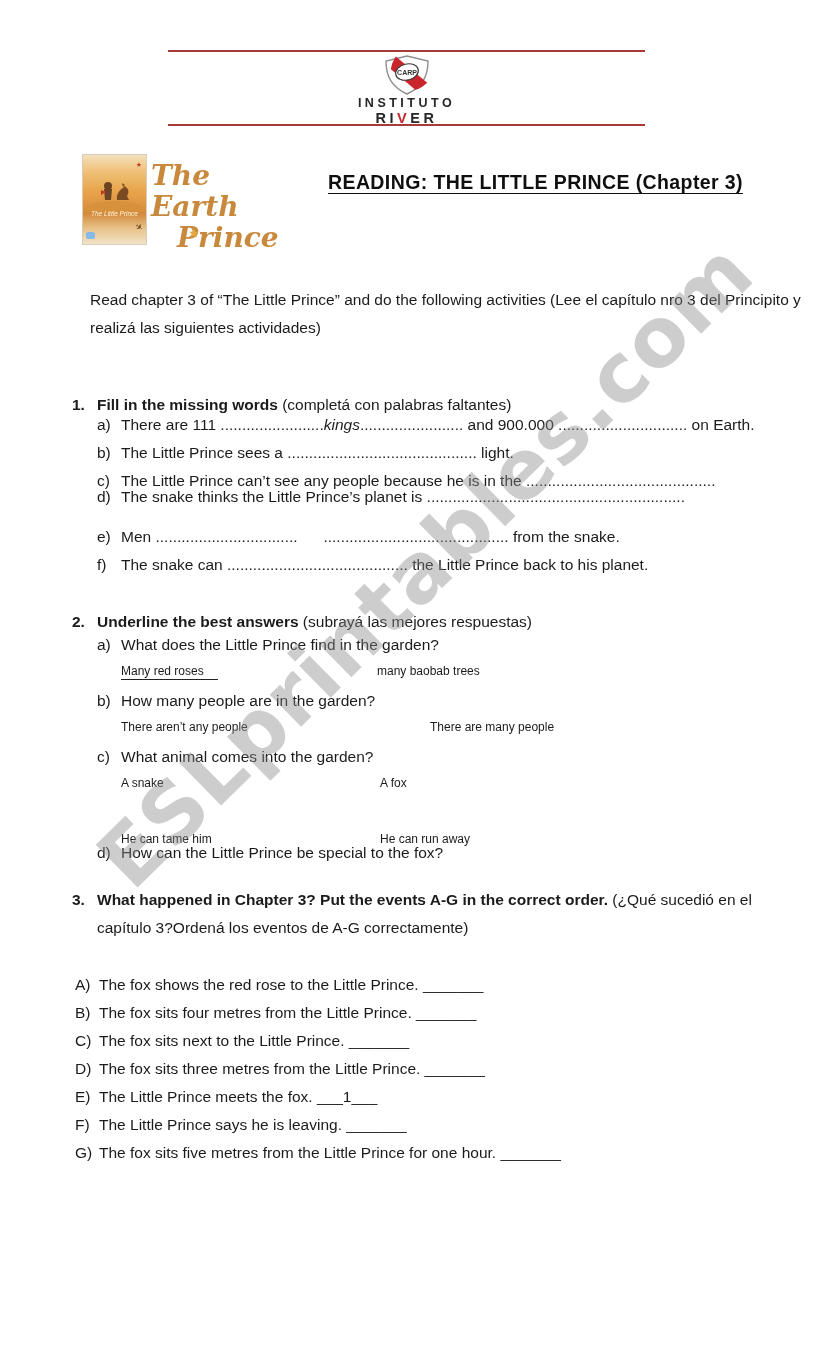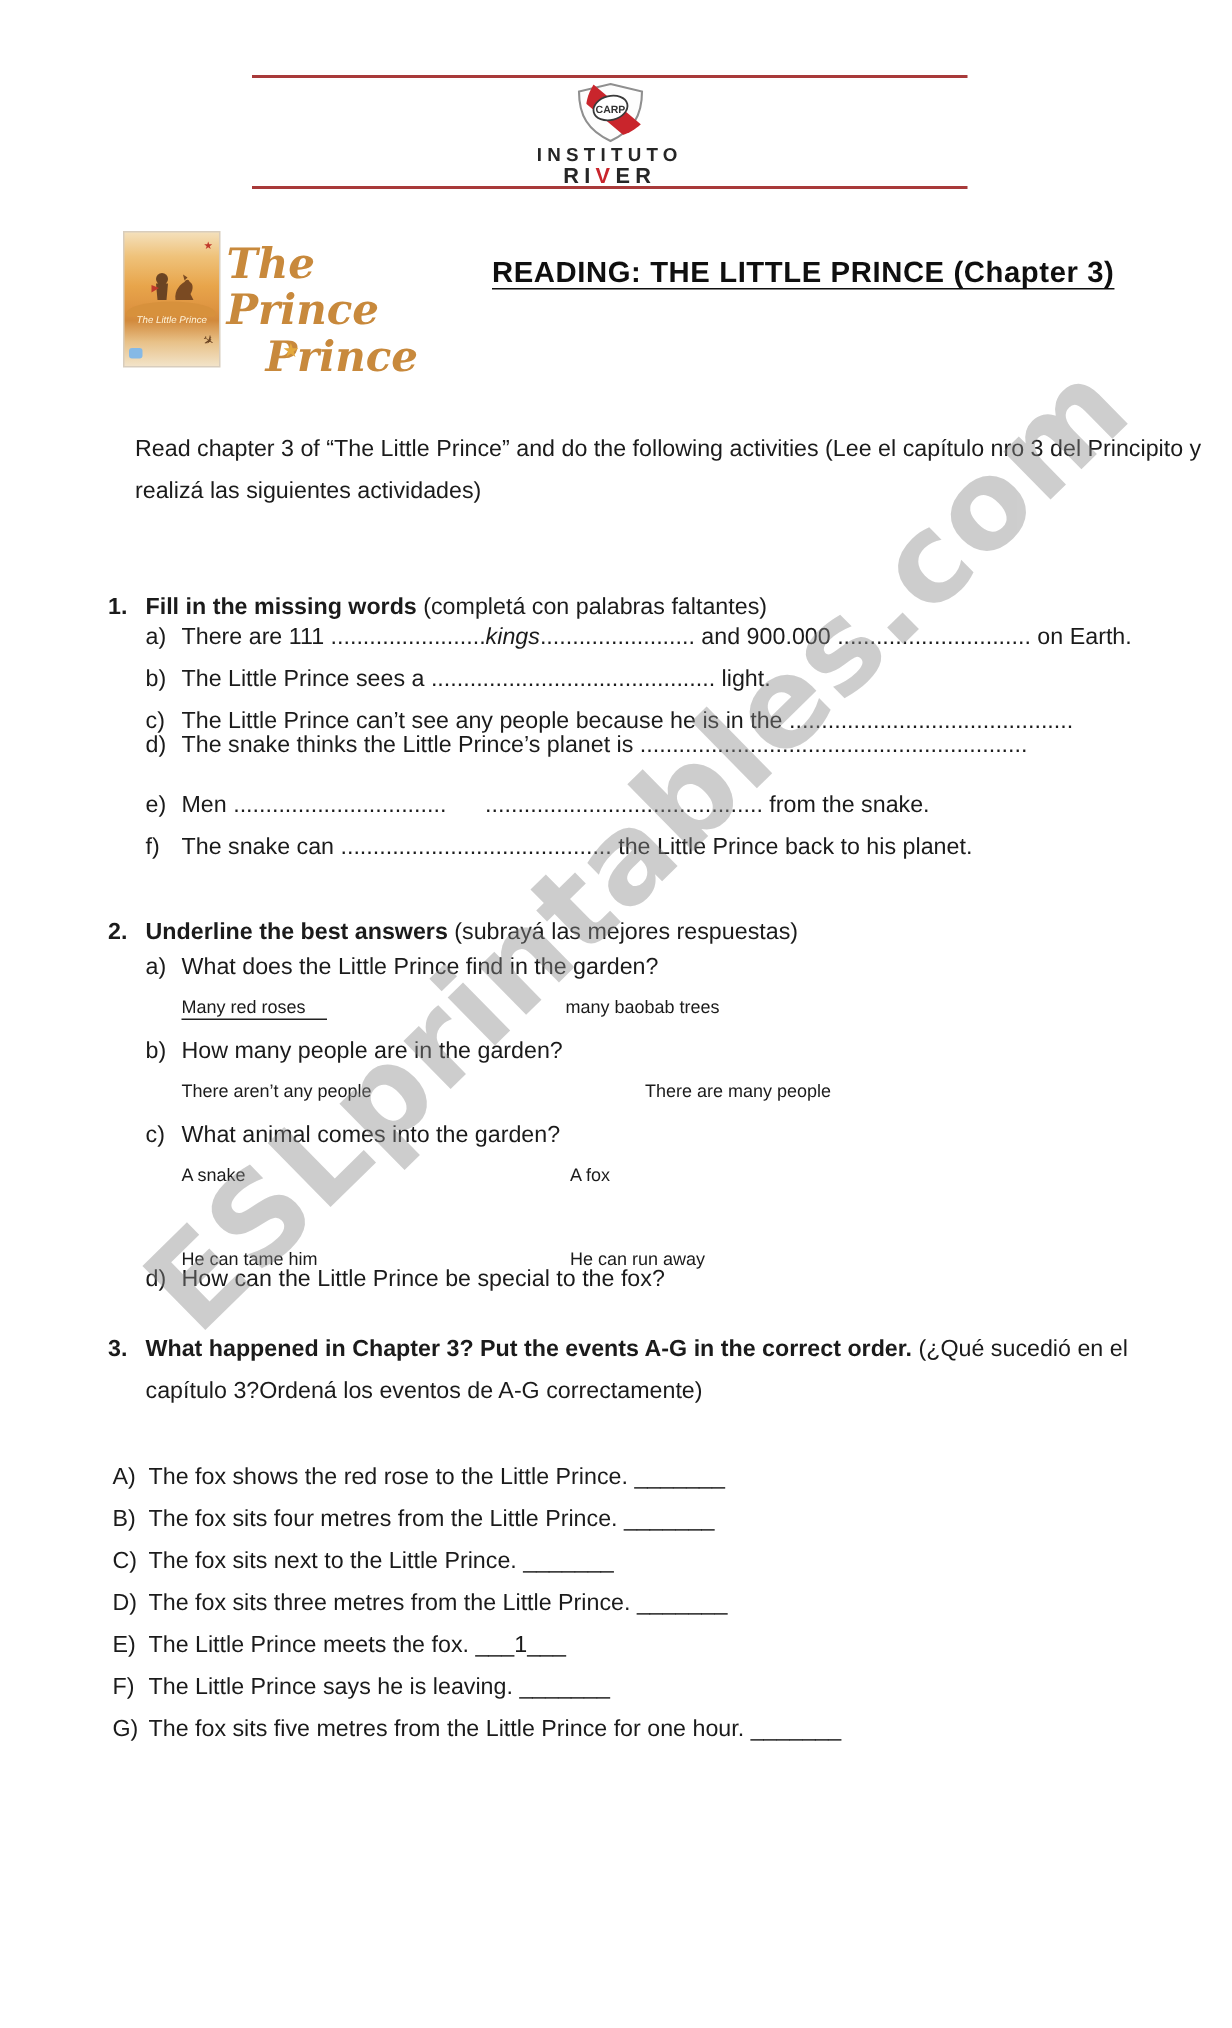--- a/index.html
+++ b/index.html
@@ -95,21 +95,21 @@
       <path d="M18 17 L23 19 L18 22 Z" fill="#c0392b"></path>
       <path d="M34 27 C33 20 38 16 40 15 C41 13 43 13 43.5 15 C46 16 46 20 44 23 L46 27 Z" fill="#7a4a22"></path>
       <path d="M40 14 L39 10 L42 12 Z" fill="#7a4a22"></path>
     </svg>
     <div class="cover-caption">The Little Prince</div>
     <span class="cover-plane">✈</span>
     <span class="cover-badge"></span>
   </div>
 
   <div class="script-title">
-    <div>The Prince</div>
+    <div>The Earth</div>
     <div class="script-line2"><span class="script-star">★</span><span>Prince</span></div>
   </div>
 
   <div class="ws-title">READING: THE LITTLE PRINCE (Chapter 3)</div>
 
   <p class="intro">Read chapter 3 of “The Little Prince” and do the following activities (Lee el capítulo nro 3 del Principito y realizá las siguientes actividades)</p>
 
   <div class="ex-head" style="left:72px; top:391px;">
     <span class="ex-num">1.</span>
     <span><span class="ex-bold">Fill in the missing words</span><span> (completá con palabras faltantes)</span></span>

